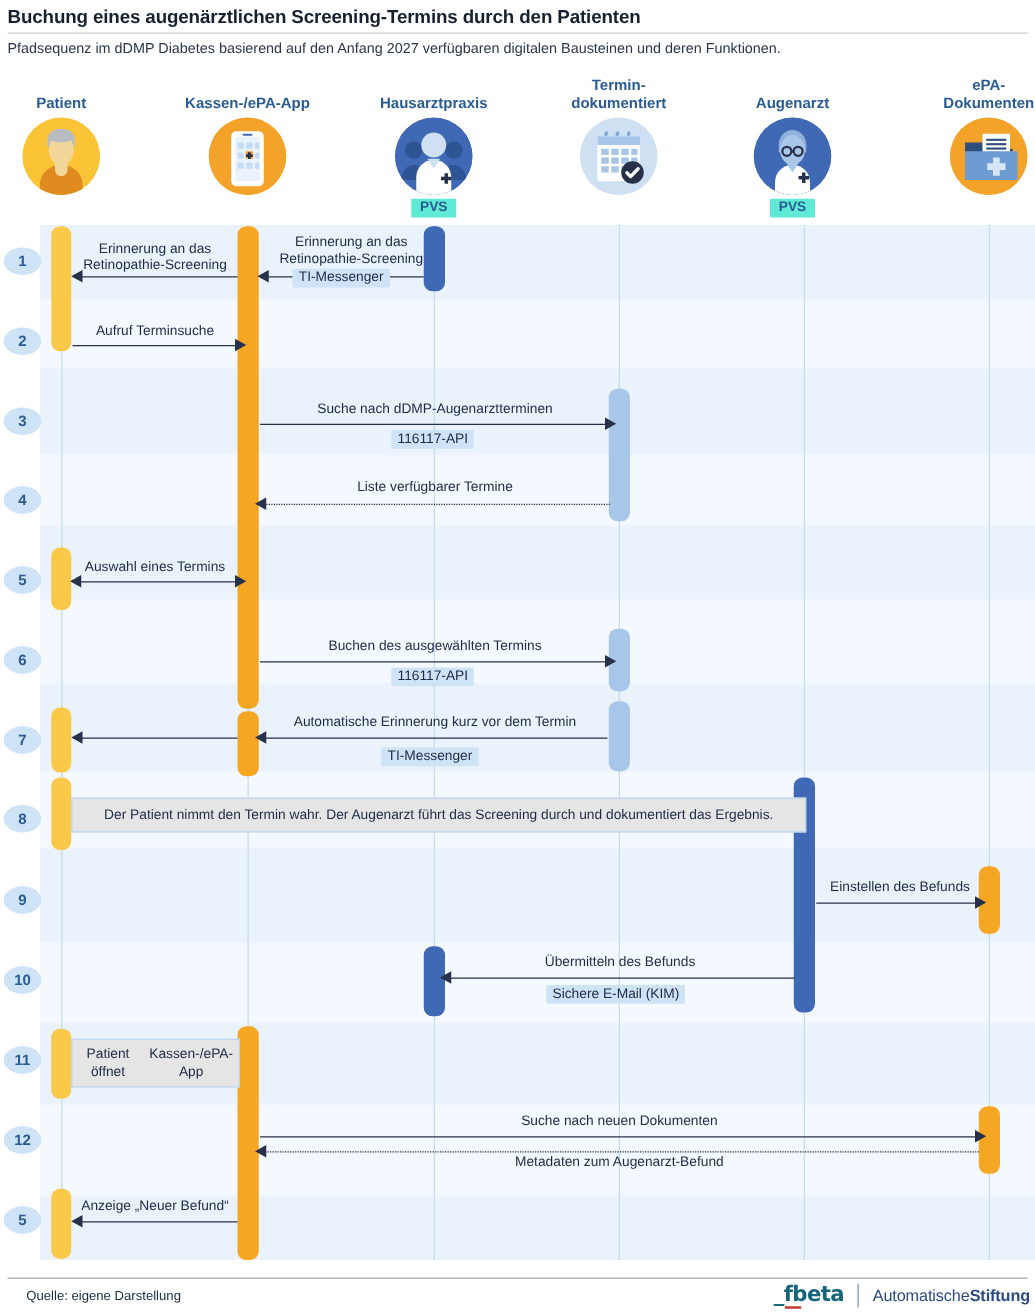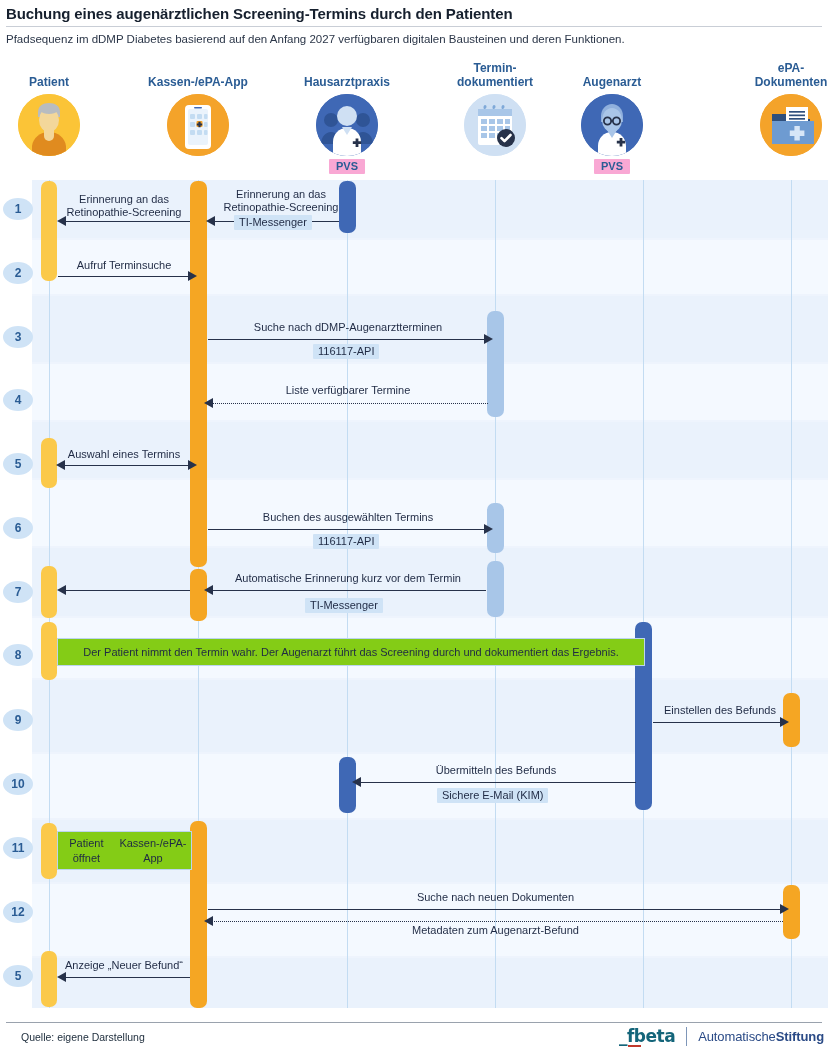--- a/index.html
+++ b/index.html
@@ -37,21 +37,21 @@
   .avatar{
     position:relative;width:62px;height:62px;border-radius:50%;
     margin:4px auto 0;overflow:hidden;
   }
   .av-yellow{background:#fbc437;}
   .av-orange{background:#f4a32a;}
   .av-bluedk{background:#3f68b5;}
   .av-bluelt{background:#cfe0f3;}
   .pvs{
     margin:-6px auto 0;display:inline-block;position:relative;z-index:3;
-    background:#f9a8d4;color:#2a5c94;font-size:11px;font-weight:bold;
+    background:#5eead4;color:#2a5c94;font-size:11px;font-weight:bold;
     padding:1px 7px 2px;border-radius:1px;
   }
 
   
   .avatar svg{display:block;width:62px;height:62px;}
 
   
   .board{
     position:absolute;left:32px;top:180px;width:796px;height:828px;
     background:#eef4fd;
@@ -93,21 +93,21 @@
     position:absolute;font-size:11px;color:#1f2a44;text-align:center;
     white-space:nowrap;
   }
   .tag{
     position:absolute;font-size:11px;color:#1f2a44;text-align:center;
     white-space:nowrap;background:#cfe3f6;padding:1px 5px 2px;border-radius:1px;
   }
 
   
   .note{
-    position:absolute;background:#84cc16;border:1px solid #bcd5ee;
+    position:absolute;background:#e5e5e5;border:1px solid #bcd5ee;
     font-size:11px;color:#1f2a44;text-align:center;
     display:flex;align-items:center;justify-content:center;line-height:1.35;
   }
 
   
   .foot-rule{position:absolute;left:6px;top:1022px;width:816px;height:1px;background:#9aa2ad;}
   .source{position:absolute;left:21px;top:1031px;font-size:10.5px;color:#21303f;}
   .logos{position:absolute;right:4px;top:1027px;display:flex;align-items:center;gap:11px;}
   .fbeta{
     font-family:"DejaVu Sans",sans-serif;font-size:17px;font-weight:bold;
@@ -226,21 +226,21 @@
               <rect x="25" y="39" width="6" height="5"></rect>
             <rect x="33" y="39" width="6" height="5"></rect>
               <rect x="41" y="39" width="5" height="5"></rect>
           </g>
           <circle cx="42" cy="44" r="9" fill="#27324a"></circle>
           <path d="M37.5 44.2l3 3 6-6.2" stroke="#ffffff" stroke-width="2.6" fill="none" stroke-linecap="round" stroke-linejoin="round"></path>
         </svg>
       </div>
     </div>
 
-    <div class="actor" style="left:542px;top:0;">
+    <div class="actor" style="left:564px;top:0;">
       <div class="actor-name">
         <span>Augenarzt</span>
       </div>
       <div class="avatar av-bluedk">
         <svg viewBox="0 0 62 62">
           <circle cx="31" cy="31" r="31" fill="#3f68b5"></circle>
           <path d="M20 22c0-7 5-12 11-12s11 5 11 12v6H20z" fill="#90b0dd"></path>
           <ellipse cx="31" cy="26" rx="10" ry="12" fill="#a9c5e8"></ellipse>
           <g fill="none" stroke="#27324a" stroke-width="1.8">
             <circle cx="26.5" cy="27" r="3.6"></circle>

